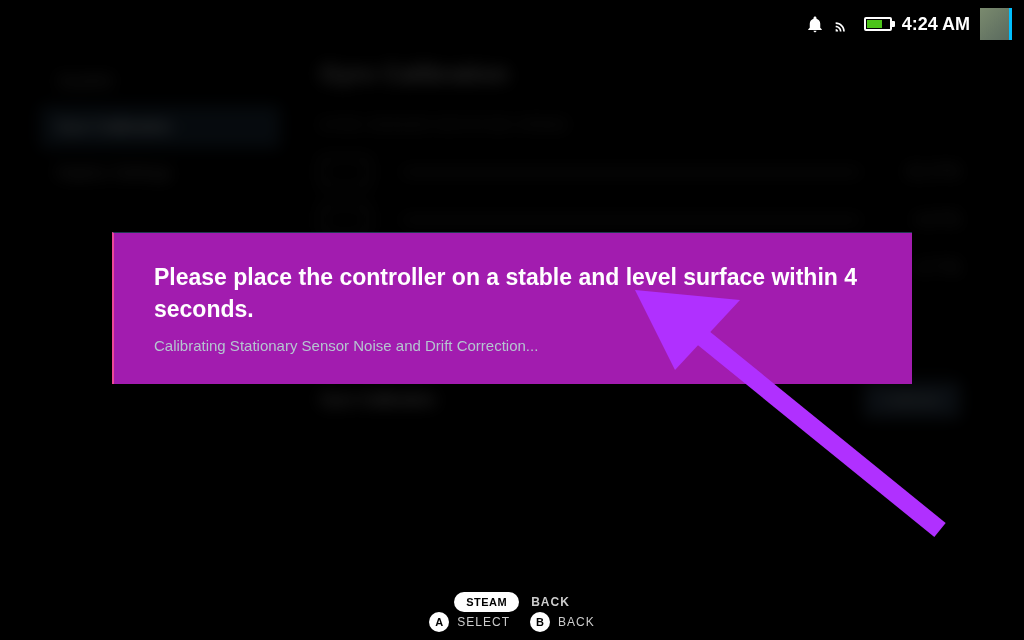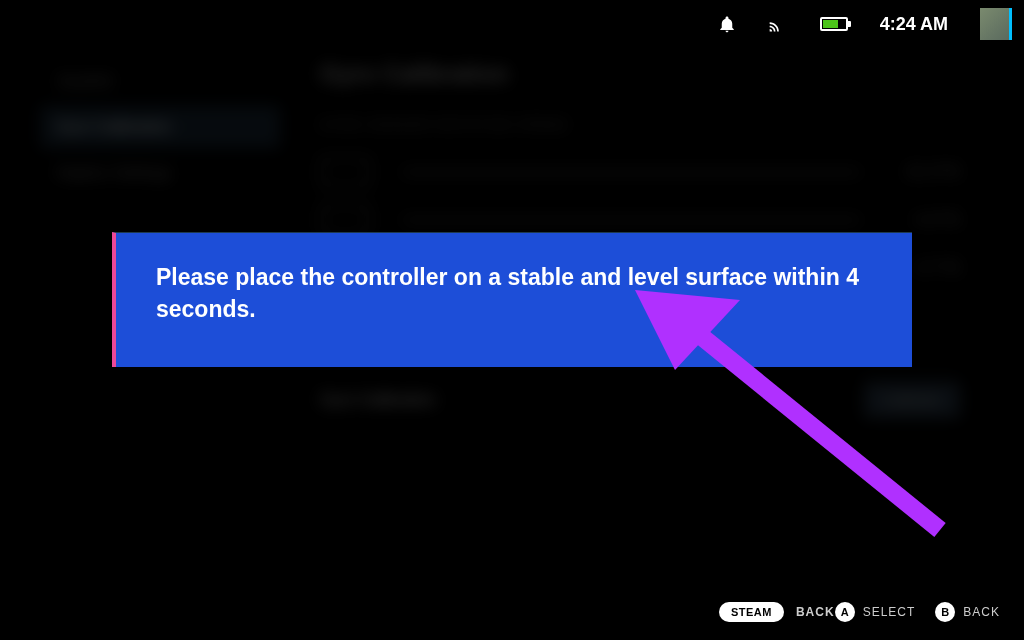--- a/index.html
+++ b/index.html
@@ -19,21 +19,21 @@
     }
 
     
     .status-bar {
       position: absolute;
       top: 0;
       right: 0;
       height: 48px;
       display: flex;
       align-items: center;
-      gap: 32px;
+      gap: 10px;
       padding-right: 12px;
     }
 
     .status-icon {
       display: flex;
       align-items: center;
       justify-content: center;
     }
 
     .battery-icon {
@@ -173,23 +173,23 @@
       font-size: 14px;
     }
 
     
     .modal {
       position: absolute;
       left: 112px;
       top: 232px;
       width: 800px;
       padding: 28px 40px 30px 40px;
-      background: #1d4ed8;
+      background: #a21caf;
       border-top: 1px solid #1e3a50;
-      border-left: 4px solid #ec4899;
+      border-left: 2px solid #ec4899;
     }
 
     .modal-title {
       font-size: 23px;
       font-weight: 700;
       color: #ffffff;
       line-height: 1.4;
       margin-bottom: 12px;
     }
 
@@ -209,22 +209,23 @@
 
     
     .bottom-bar {
       position: absolute;
       bottom: 0;
       left: 0;
       right: 0;
       height: 56px;
       display: flex;
       align-items: center;
-      justify-content: flex-end;
+      justify-content: center;
       padding: 0 24px;
+      flex-direction: column;
     }
 
     .bottom-left {
       display: flex;
       align-items: center;
       gap: 12px;
     }
 
     .steam-pill {
       background: #ffffff;
@@ -326,20 +327,21 @@
     <div class="bg-row">
       <div>Gyro Calibration</div>
       <div style="flex:1"></div>
       <div class="bg-button">Calibrate</div>
     </div>
   </div>
 </div>
 
 <div class="modal">
   <div class="modal-title">Please place the controller on a stable and level surface within 4 seconds.</div>
+  <div class="modal-subtitle">Calibrating Stationary Sensor Noise and Drift Correction...</div>
 </div>
 
 <svg class="arrow" width="340" height="280">
   <defs>
     <marker id="arrowhead" markerWidth="12" markerHeight="12" refX="2" refY="6" orient="auto">
       <polygon points="0 0, 12 6, 0 12" fill="#b030ff"></polygon>
     </marker>
   </defs>
   <path d="M 320 260 L 55 45" stroke="#b030ff" stroke-width="18" fill="none"></path>
   <polygon points="15,20 120,30 55,100" fill="#b030ff"></polygon>

